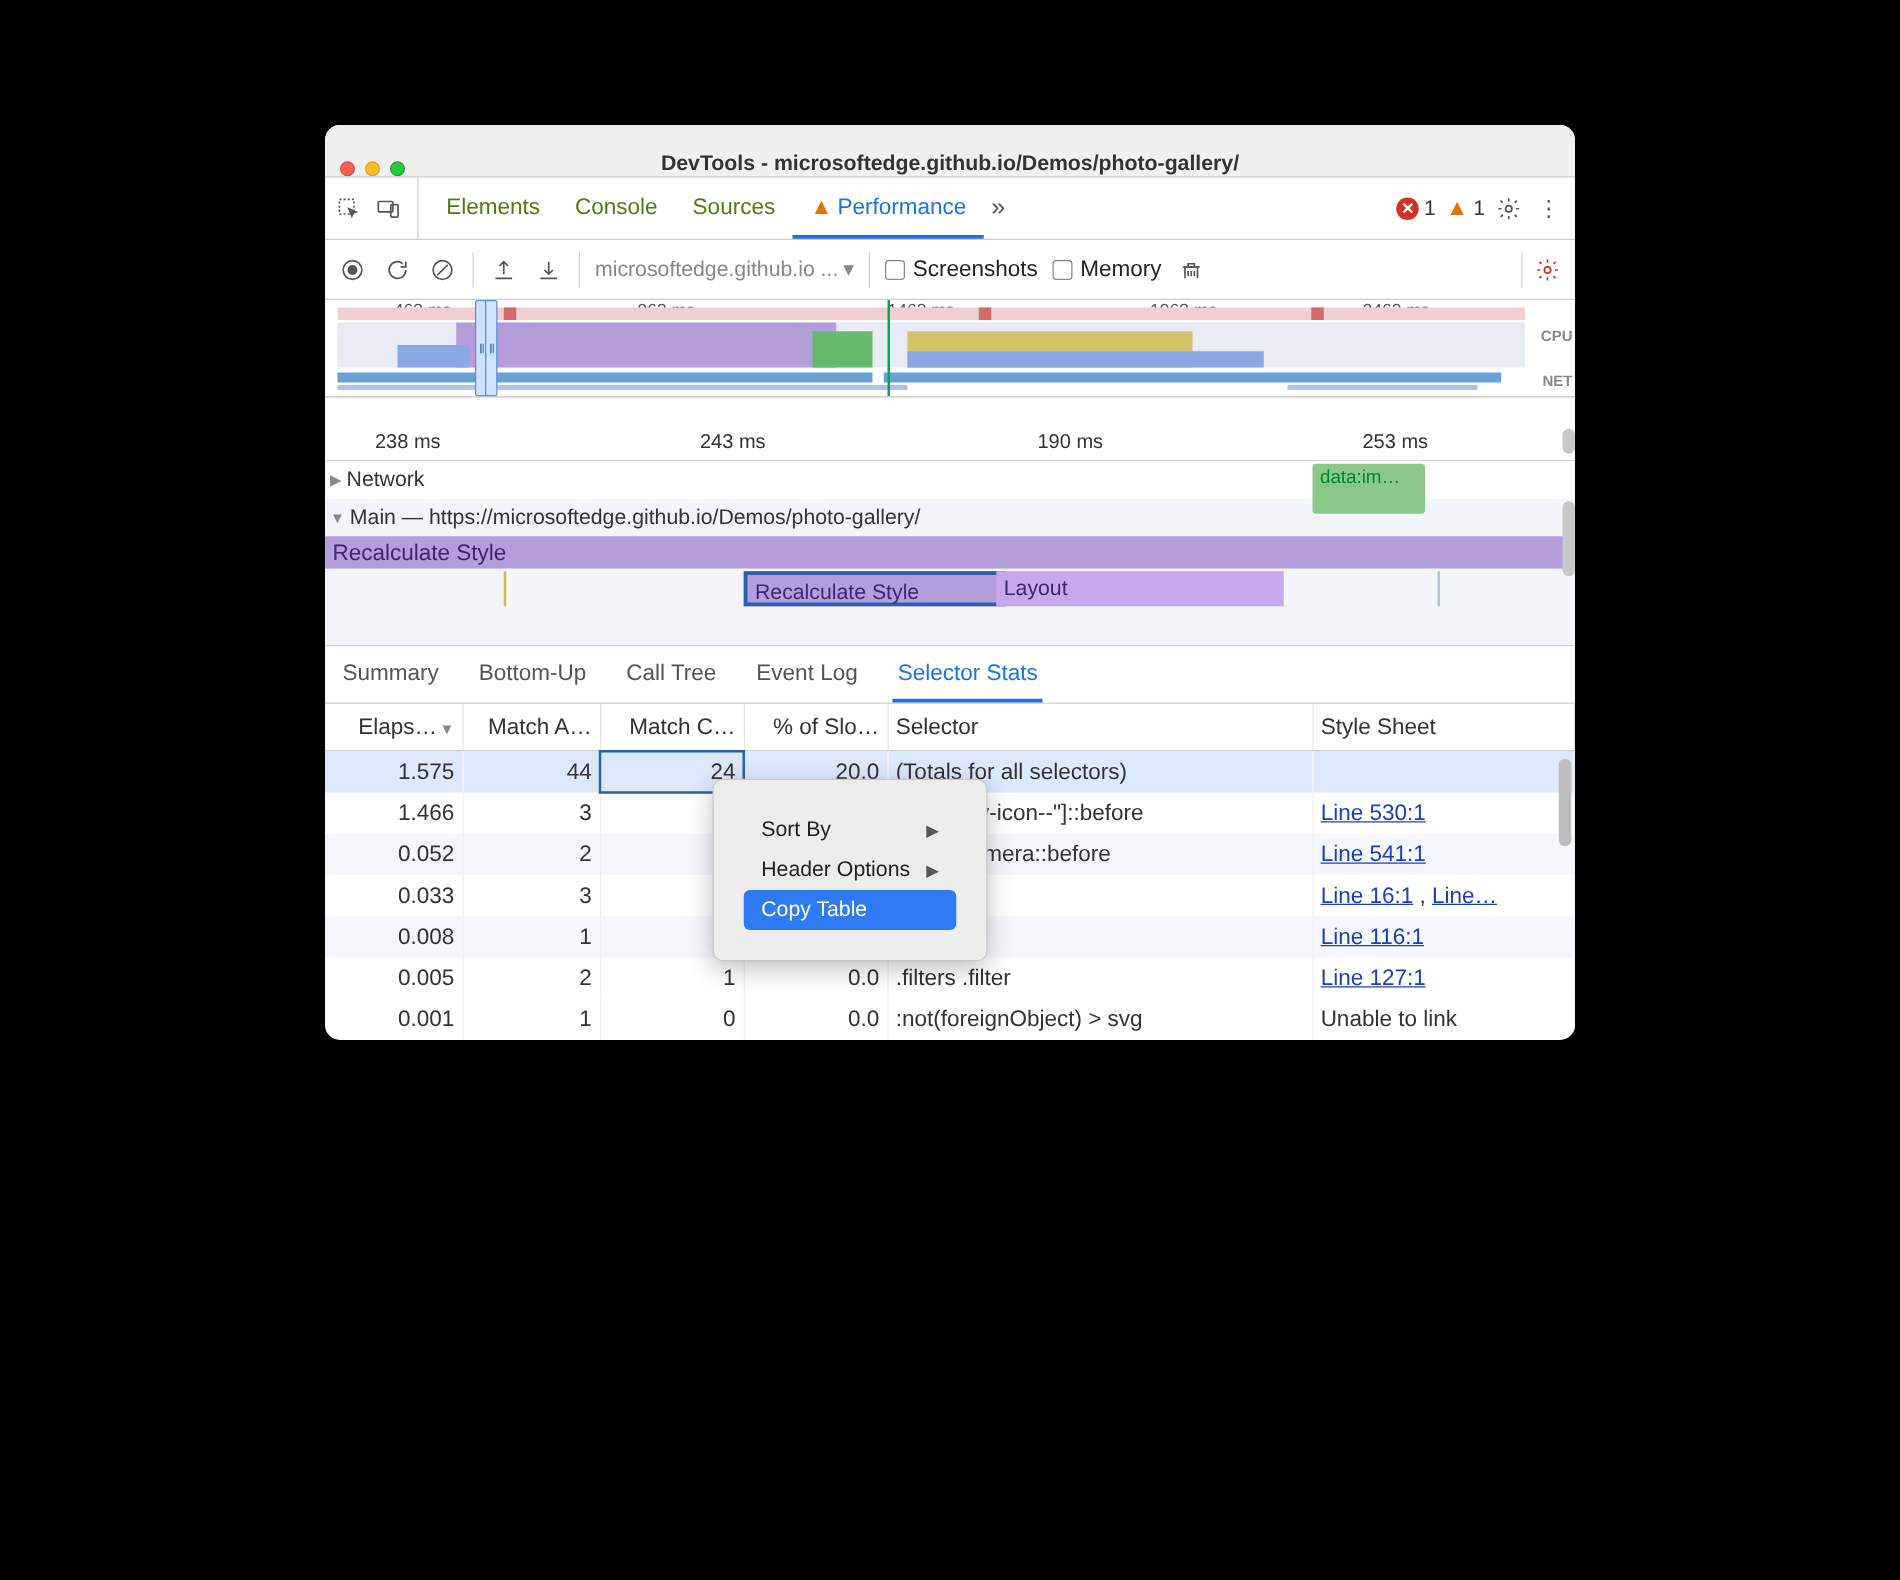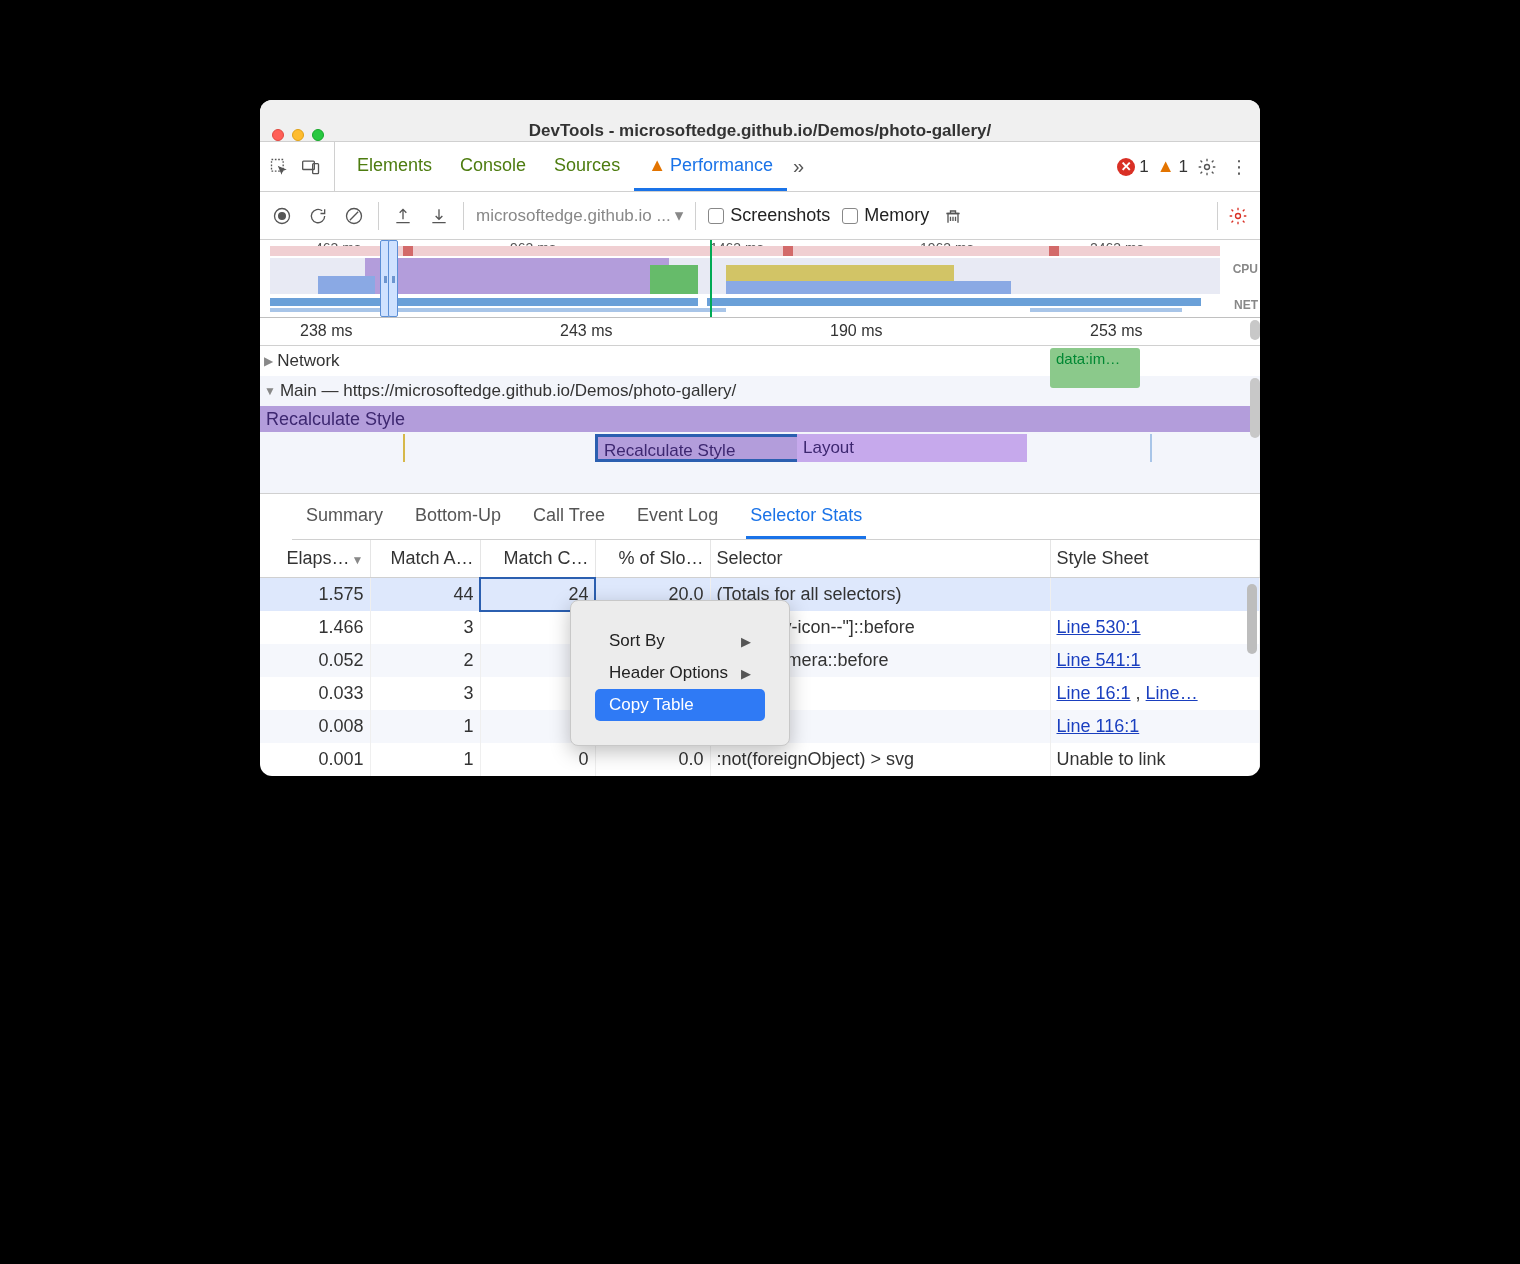--- a/index.html
+++ b/index.html
@@ -93,21 +93,21 @@
   .ov-cpu .blk { position:absolute; bottom:0; }
   .purple { background:#b39ddb;} .yel { background:#d2c466;} .blue { background:#8aa9e4;} .grn { background:#66bb6a;}
   .ov-net { top:56px; height:16px;  }
   .ov-net .bar { position:absolute; top:2px; height:8px; background:#6aa0d8;}
   .ov-net .barlb { position:absolute; top:12px; height:4px; background:#a8c5e8;}
   .ov-handles { position:absolute; top:0; bottom:0; }
   .ov-handle { position:absolute; top:0; bottom:0; width:10px; background:#cfe2ff; border:1px solid #5b8fd6; border-radius:2px; display:flex; align-items:center; justify-content:center;}
   .ov-handle::before { content:'|||'; font-size:8px; color:#3b6fb6; letter-spacing:-1px;}
 
   
-  .ruler { height:28px; border-bottom:1px solid #d0d0d0; position:relative; padding-top:4px;}
+  .ruler { height:28px; border-bottom:1px solid #d0d0d0; position:relative; padding-top:4px;margin-top:23px;}
   .ruler .rt { position:absolute; top:4px; font-size:16px; color:#333;}
   .ruler .scroll-ind { position:absolute; right:0; top:2px; width:10px; height:20px; background:#c8c8c8; border-radius:5px;}
 
   
   .flame { position:relative; }
   .flame .row { height:30px; border-bottom: none; font-size:17px; display:flex; align-items:center; padding-left:4px;}
   .flame .netrow { background:#fff; }
   .flame .tri-expand { color:#888; margin-right:4px; font-size:12px;}
   .flame .pill { position:absolute; height:40px; border-radius:3px; font-size:15px; color:#083; padding:2px 6px;}
   .data-pill { background:#8bc98b; top:2px; }
@@ -117,21 +117,21 @@
   .recalc-full { background:#b39ddb; color:#3d2770; padding-left:6px; height:26px; line-height:26px;}
   .lane2 { height:32px; position:relative; background:#f3f5fb;}
   .lane2 .block { position:absolute; top:2px; height:28px; line-height:28px; padding-left:6px; font-size:17px;}
   .recalc-sel { background:#b39ddb; color:#3d2770; border:3px solid #2b5fb0; padding-left:4px;}
   .layout-b { background:#c6a9ec; color:#3d2770;}
   .lane2 .thin { position:absolute; top:2px; width:2px; height:28px; background:#d6b84a;}
   .flame .scroll-ind2 { position:absolute; right:0; top:32px; width:10px; height:60px; background:#c8c8c8; border-radius:5px;}
   .flame-spacer { height:30px; background:#f3f5fb; border-bottom:1px solid #d0d0d0;}
 
   
-  .btabs { height:46px; border-bottom:1px solid #d0d0d0; display:flex; align-items:center; padding:0 10px; gap:24px;margin-left:32px;}
+  .btabs { height:46px; border-bottom:1px solid #d0d0d0; display:flex; align-items:center; padding:0 10px; gap:24px;}
   .btab { color:#555; font-size:18px; padding:10px 4px; border-bottom:3px solid transparent; cursor:pointer;}
   .btab.active { color:#1a73e8; border-bottom-color:#1a73e8;}
 
   
   .tbl { width:100%; border-collapse:collapse; font-size:18px;}
   .tbl th { text-align:left; font-weight:400; color:#333; padding:8px 6px; border-bottom:1px solid #d0d0d0; border-right:1px solid #e5e5e5; position:relative;}
   .tbl th.num, .tbl td.num { text-align:right;}
   .tbl td { padding:6px 6px; border-right:1px solid #efefef; white-space:nowrap; overflow:hidden; text-overflow:ellipsis;}
   .tbl tr.sel { background:#dee8fc;}
   .tbl tr.sel td.selcell { outline:2px solid #2b5fb0; outline-offset:-1px;}
@@ -405,20 +405,28 @@
           </tr>
           <tr class="odd">
             <td class="num">0.008</td>
             <td class="num">1</td>
             <td class="num">1</td>
             <td class="num">100.0</td>
             <td>.filters</td>
             <td><a href="#">Line 116:1</a></td>
           </tr>
           <tr>
+            <td class="num">0.005</td>
+            <td class="num">2</td>
+            <td class="num">1</td>
+            <td class="num">0.0</td>
+            <td>.filters .filter</td>
+            <td><a href="#">Line 127:1</a></td>
+          </tr>
+          <tr>
             <td class="num">0.001</td>
             <td class="num">1</td>
             <td class="num">0</td>
             <td class="num">0.0</td>
             <td>:not(foreignObject) &gt; svg</td>
             <td>Unable to link</td>
           </tr>
         </tbody>
     </table>
     <div class="scroll-ind3"></div>

